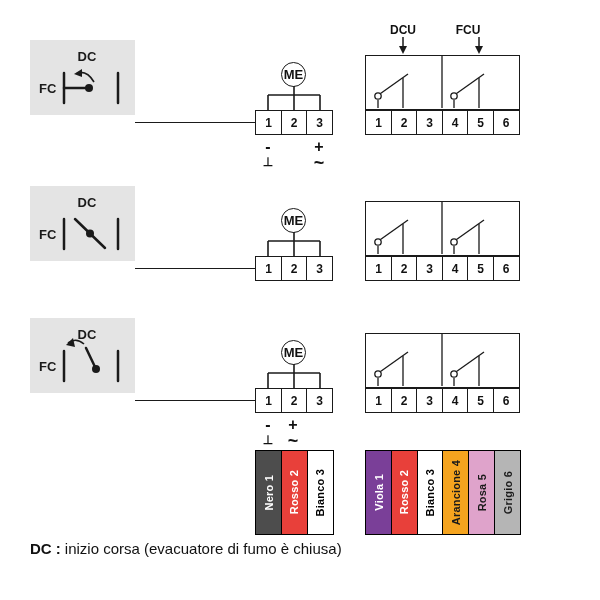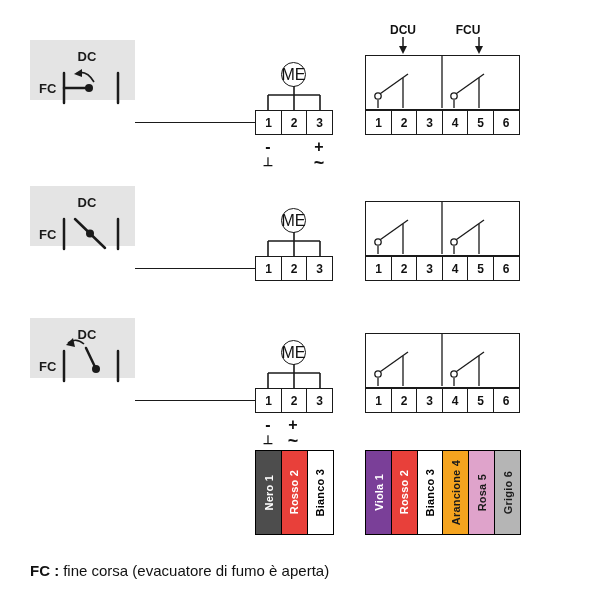--- a/index.html
+++ b/index.html
@@ -1,29 +1,29 @@
 <!DOCTYPE html>
 <html><head>
 <meta charset="utf-8">
 <style>
   * { margin:0; padding:0; box-sizing:border-box; }
   html,body { width:600px; height:600px; background:#ffffff; font-family:"Liberation Sans",sans-serif; color:#111; }
   .canvas { position:relative; width:600px; height:600px; background:#fff; overflow:hidden; }
 
   .row { position:absolute; left:0; width:600px; height:0; }
 
-  .graybox { position:absolute; left:30px; top:0; width:105px; height:60px; background:#e4e4e4; }
+  .graybox { position:absolute; left:30px; top:0; width:105px; height:75px; background:#e4e4e4; }
   .graybox text { font-family:"Liberation Sans",sans-serif; font-weight:bold; font-size:13px; fill:#1a1a1a; }
   .gb-line { stroke:#1a1a1a; stroke-width:2.5; stroke-linecap:round; }
   .gb-arrow { fill:none; stroke:#1a1a1a; stroke-width:1.6; }
   .gb-fill { fill:#1a1a1a; }
 
   .connector { position:absolute; left:135px; top:82px; width:120px; height:0; border-top:1.5px solid #1a1a1a; }
 
-  .me-circle { position:absolute; left:281px; top:22px; width:25px; height:25px; border:1.5px solid #1a1a1a; border-radius:50%; background:#fff; display:flex; align-items:center; justify-content:center; font-size:16px; font-weight:normal; }
+  .me-circle { position:absolute; left:281px; top:22px; width:25px; height:25px; border:1.5px solid #1a1a1a; border-radius:50%; background:#fff; display:flex; align-items:center; justify-content:center; font-size:13px; font-weight:bold; }
   .bracket { position:absolute; left:255px; top:46px; }
   .bracket line { stroke:#1a1a1a; stroke-width:1.6; }
 
   .strip { position:absolute; top:70px; display:flex; }
   .stripA { left:255px; } .stripB { left:365px; }
   .tcell { width:27px; height:25px; background:#fff; border:1.5px solid #1a1a1a; display:flex; align-items:center; justify-content:center; font-size:12px; font-weight:bold; }
   .tcell + .tcell { margin-left:-1.5px; }
 
   .relaybox { position:absolute; left:365px; top:15px; width:155px; height:55px; border:1.5px solid #1a1a1a; background:#fff; }
   .relaybox line { stroke:#1a1a1a; stroke-width:1.3; }
@@ -258,17 +258,17 @@
         <span>Arancione 4</span>
       </div>
     <div class="wire-cell" style="background: rgb(223, 163, 203); color: rgb(26, 26, 26);">
         <span>Rosa 5</span>
       </div>
     <div class="wire-cell" style="background: rgb(181, 181, 181); color: rgb(26, 26, 26);">
         <span>Grigio 6</span>
       </div>
   </div>
 
-  <div class="legend" style="top:562px">
-    <b>FC :</b><span>fine corsa (evacuatore di fumo è aperta)</span>
+  <div class="legend" style="top:540px">
+    <b>DC :</b><span>inizio corsa (evacuatore di fumo è chiusa)</span>
   </div>
 
 </div>
 
 </body></html>

